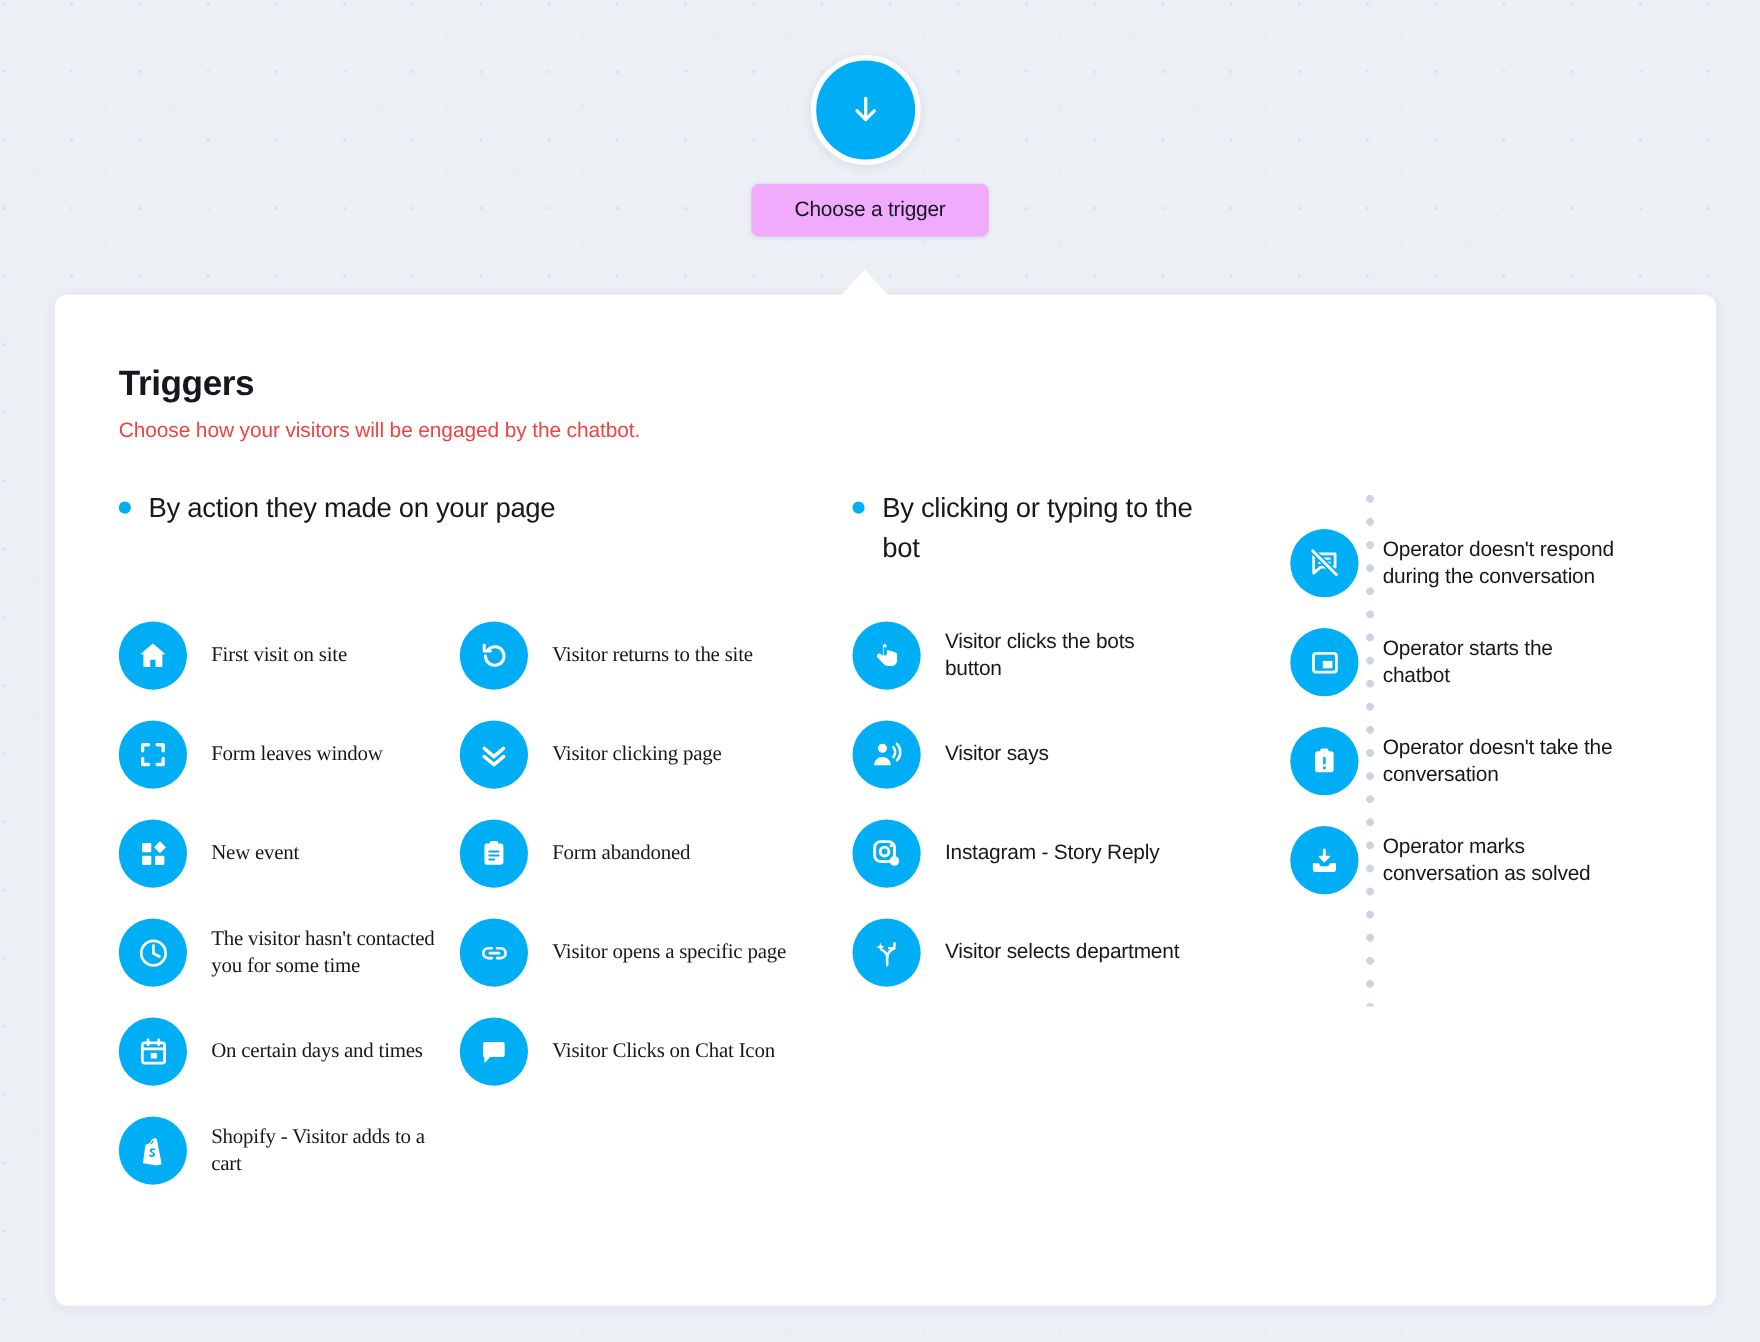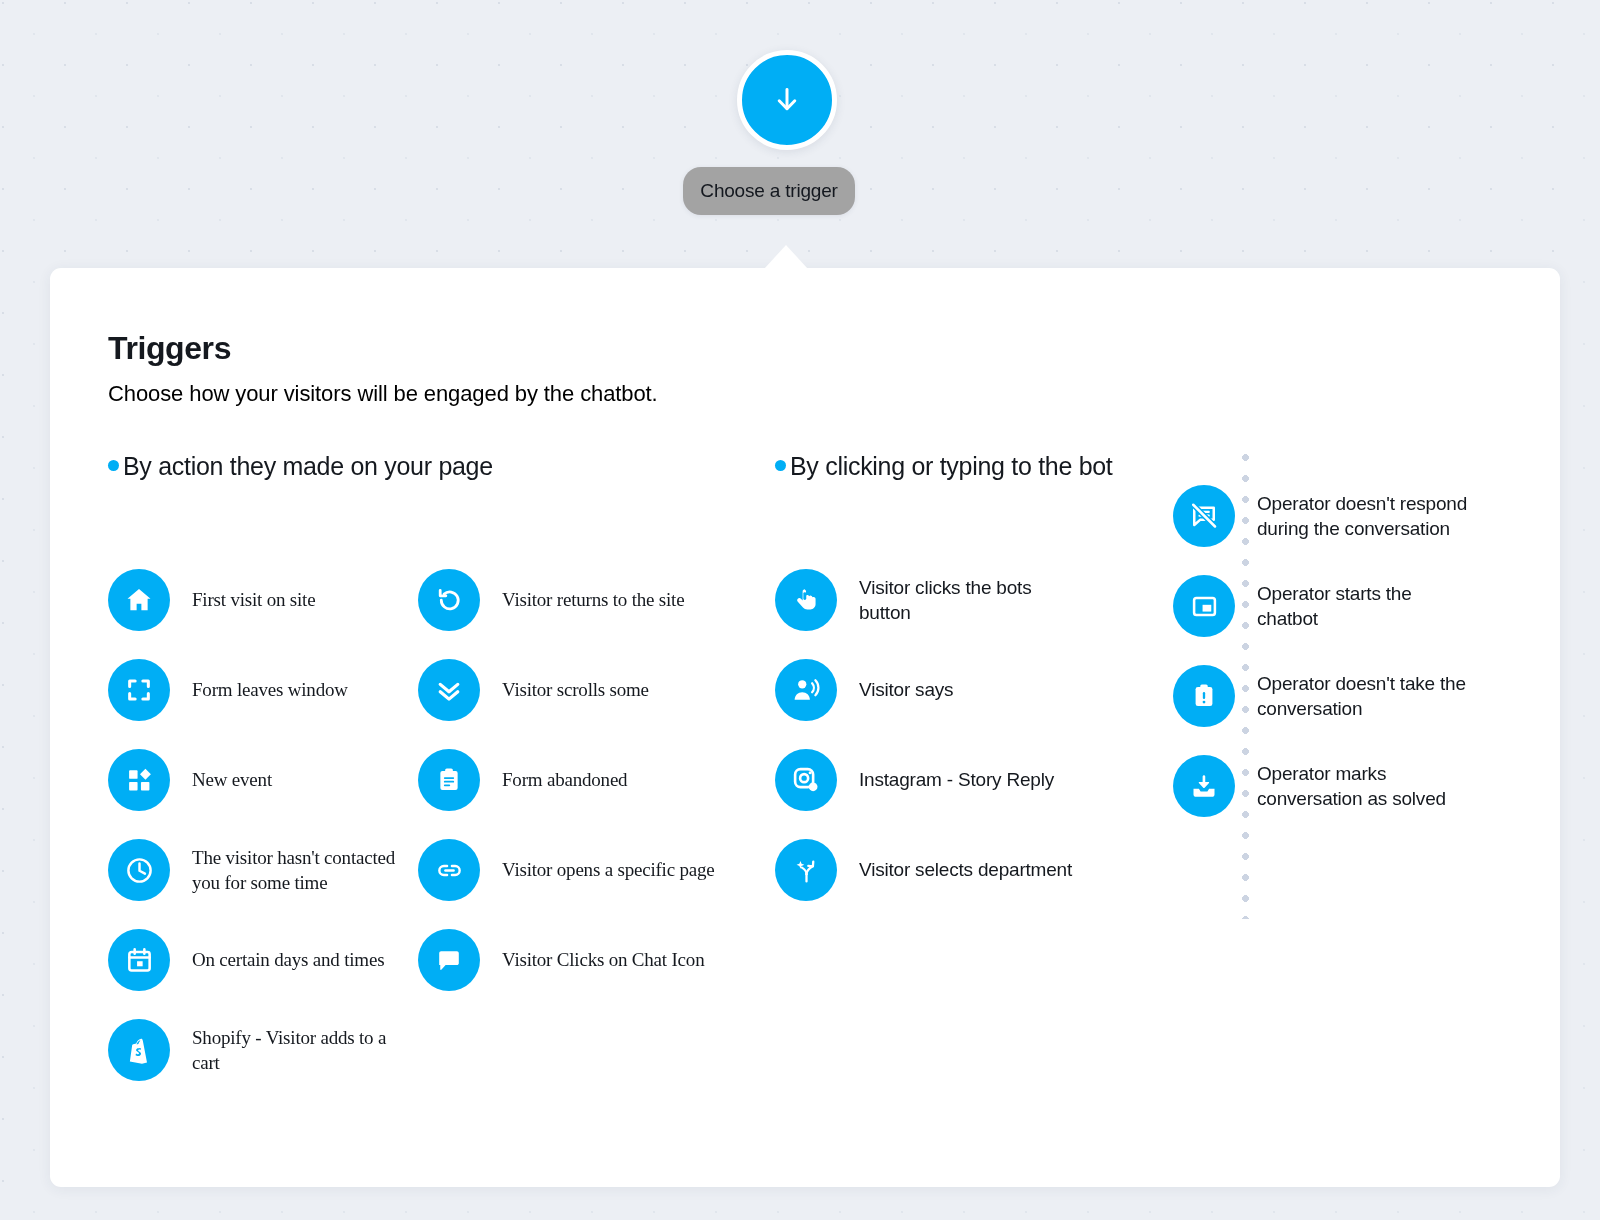--- a/index.html
+++ b/index.html
@@ -35,24 +35,24 @@
     align-items: center;
     justify-content: center;
     box-shadow: 0 2px 10px rgba(40,60,90,0.10);
   }
   .trigger-node svg { display: block; }
 
   .trigger-label {
     position: absolute;
     left: 683px;
     top: 167px;
-    width: 172px;
+    width: 216px;
     height: 48px;
-    background: #a3a3a3;
-    border-radius: 18px;
+    background: #f0abfc;
+    border-radius: 7px;
     display: flex;
     align-items: center;
     justify-content: center;
     font-size: 19px;
     color: #14181f;
     letter-spacing: -0.2px;
     box-shadow: 0 1px 5px rgba(40,60,90,0.09);
   }
 
   
@@ -89,42 +89,42 @@
 
   .panel-title {
     font-size: 32px;
     font-weight: 700;
     color: #15191f;
     letter-spacing: -0.4px;
     margin-bottom: 14px;
   }
 
   .panel-subtitle {
-    font-size: 22px;
-    color: #000000;
+    font-size: 19px;
+    color: #ef4444;
     letter-spacing: -0.1px;
   }
 
   
   .columns {
     position: relative;
     margin-top: 42px;
     display: flex;
     align-items: flex-start;
   }
 
   .col-group { position: relative; }
   .col-a { width: 645px; }
   .col-b { width: 370px; padding-left: 22px; }
   .col-c { width: 380px; padding-left: 50px; }
 
   .group-head {
     display: flex;
     align-items: flex-start;
-    gap: 4px;
+    gap: 16px;
     min-height: 84px;
   }
   .bullet {
     width: 11px;
     height: 11px;
     border-radius: 50%;
     background: #00AEF5;
     flex: none;
     margin-top: 11px;
   }
@@ -298,21 +298,21 @@
               <span class="item-label">Visitor returns to the site</span>
             </div>
 
             <div class="item">
               <span class="item-icon">
                 <svg width="30" height="30" viewBox="0 0 24 24" fill="none" stroke="#ffffff" stroke-width="2.6" stroke-linecap="round" stroke-linejoin="round">
                   <polyline points="5,7.5 12,13.4 19,7.5"></polyline>
                   <polyline points="5,13.4 12,19.3 19,13.4"></polyline>
                 </svg>
               </span>
-              <span class="item-label">Visitor scrolls some</span>
+              <span class="item-label">Visitor clicking page</span>
             </div>
 
             <div class="item">
               <span class="item-icon">
                 <svg width="28" height="28" viewBox="0 0 24 24" fill="#ffffff">
                   <rect x="4.6" y="4.2" width="14.8" height="16.4" rx="1.8"></rect>
                   <rect x="8.7" y="2.1" width="6.6" height="3.6" rx="1.4"></rect>
                   <rect x="7.6" y="9.6" width="8.8" height="1.5" rx="0.75" fill="#00AEF5"></rect>
                   <rect x="7.6" y="12.7" width="8.8" height="1.5" rx="0.75" fill="#00AEF5"></rect>
                   <rect x="7.6" y="15.8" width="5.4" height="1.5" rx="0.75" fill="#00AEF5"></rect>

